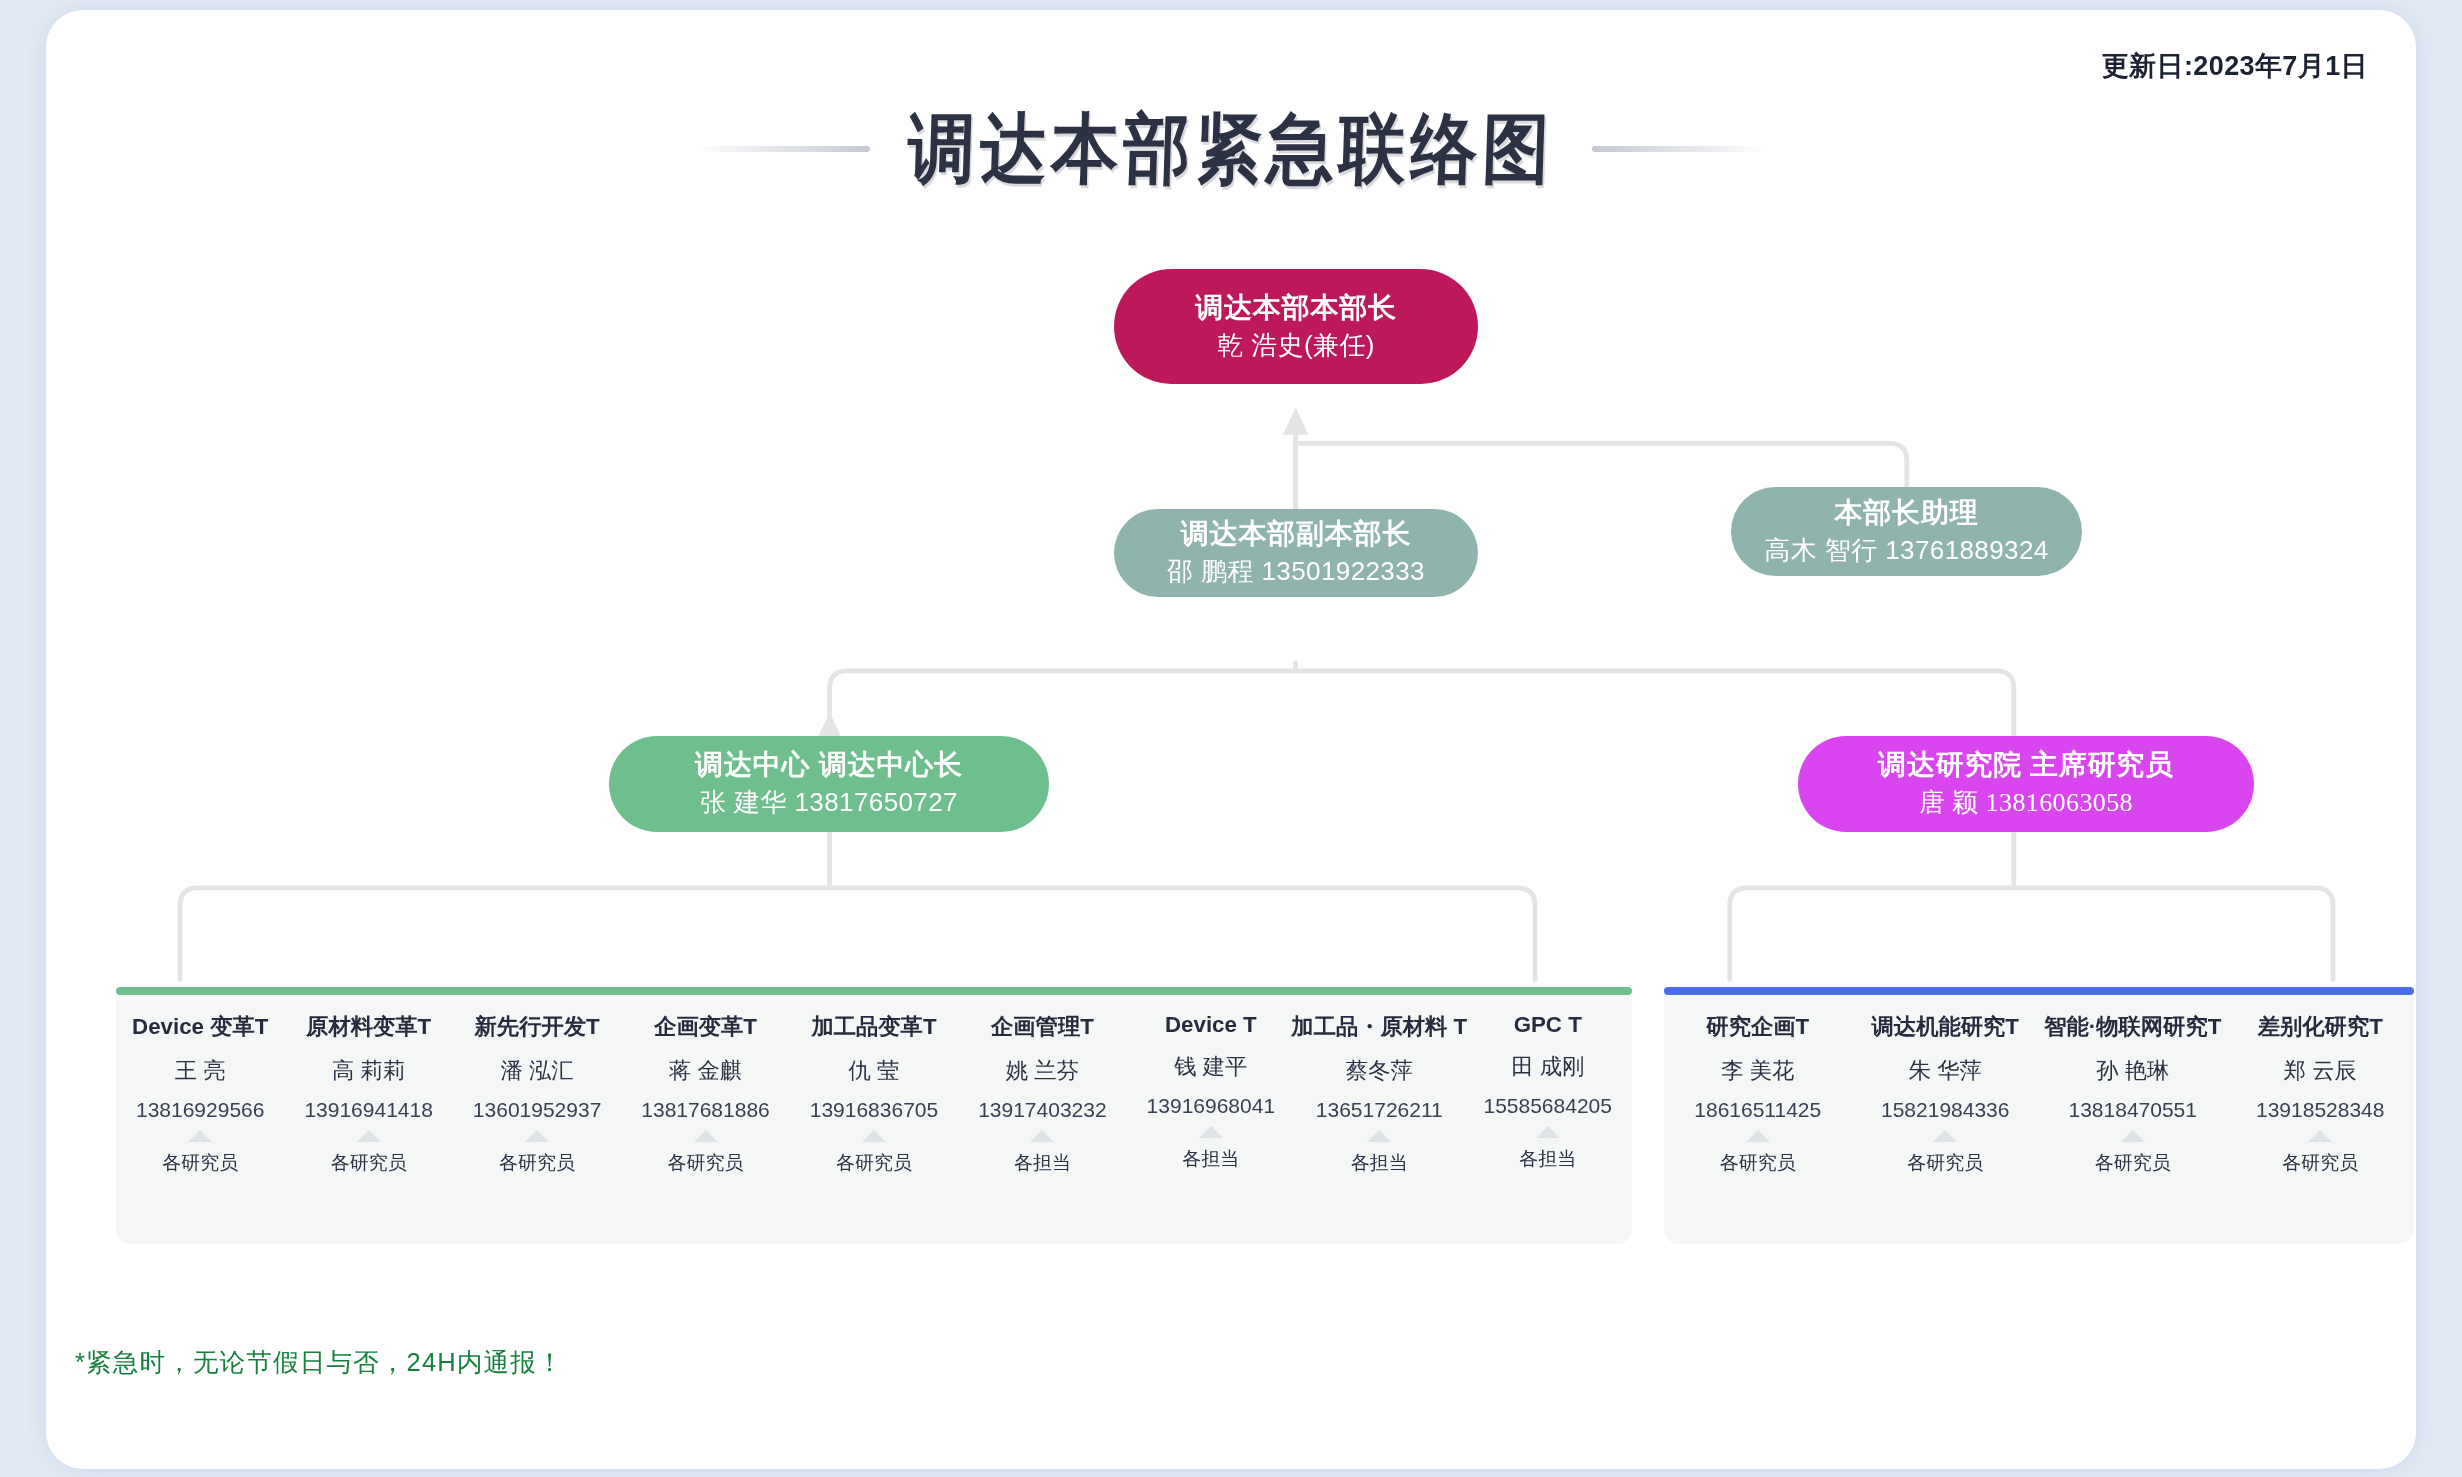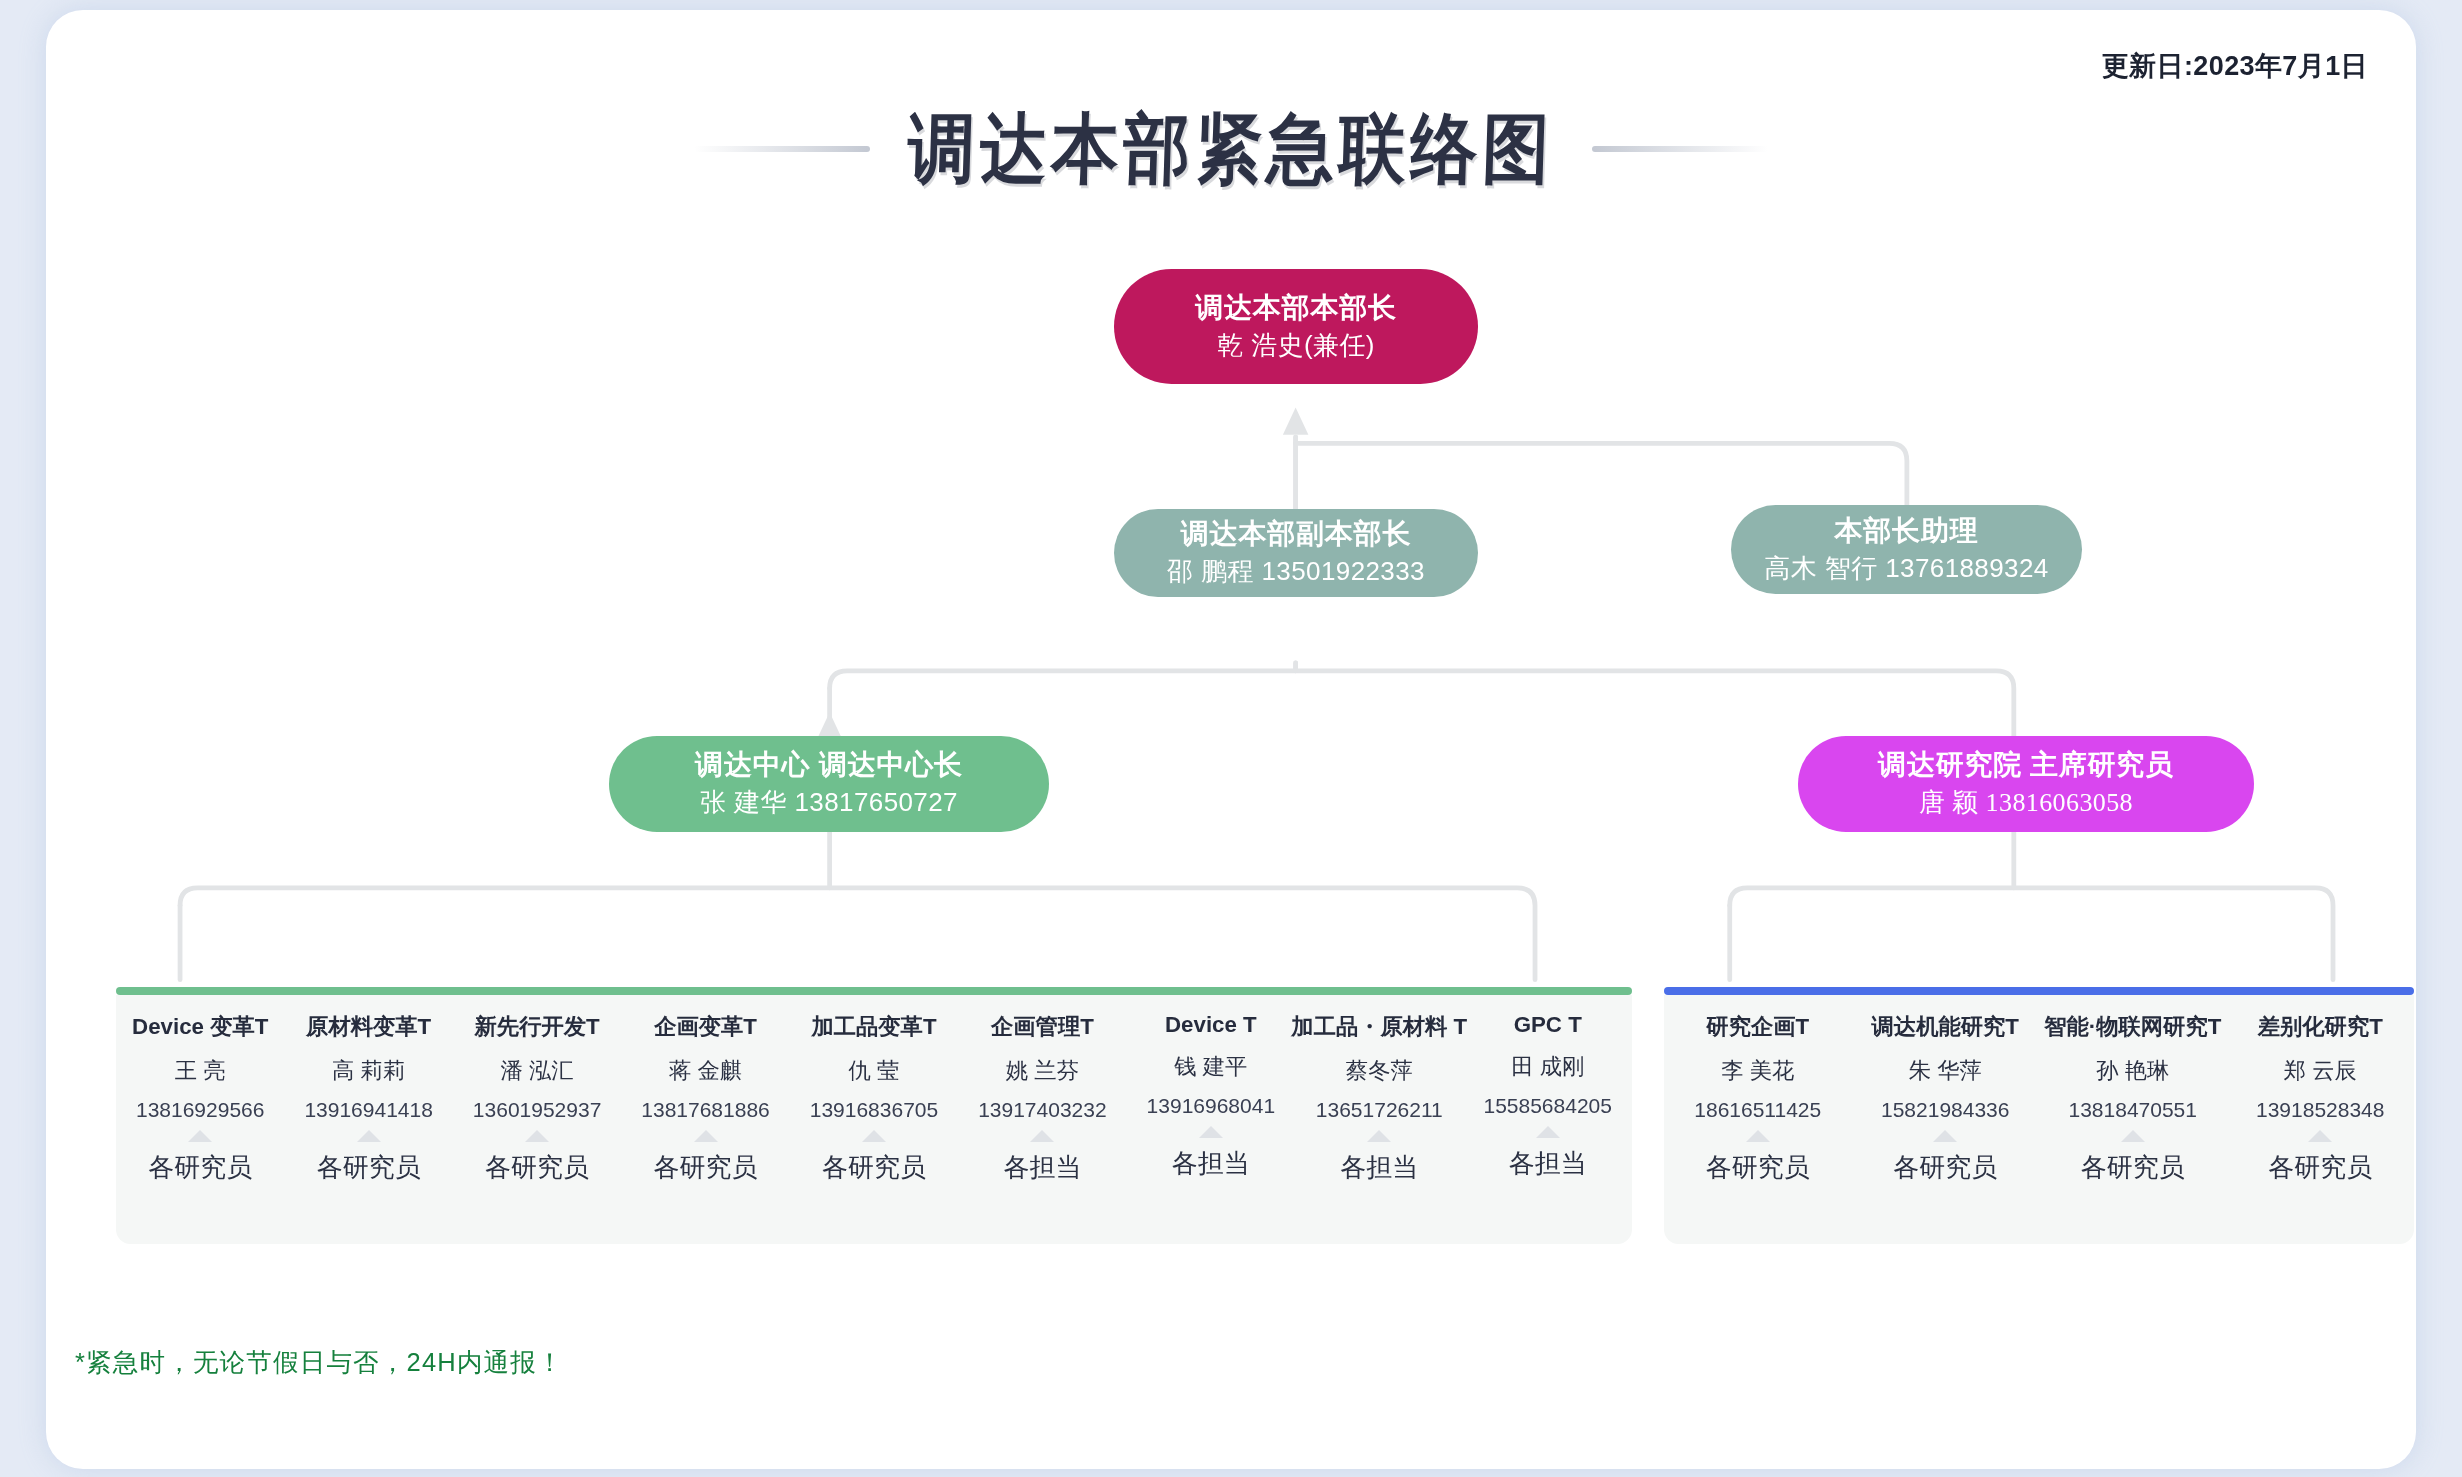--- a/index.html
+++ b/index.html
@@ -48,21 +48,21 @@
     display: flex; flex-direction: column;
     align-items: center; justify-content: center;
     text-align: center;
     line-height: 1.28;
   }
   .node .n-title { font-size: 28px; font-weight: 700; letter-spacing: 0.8px; }
   .node .n-sub   { font-size: 26px; font-weight: 400; letter-spacing: 0.4px; margin-top: 3.2px; }
 
   #node-head      { left: 1068px; top: 259px;  width: 364px; height: 115px; background: #1e3aa8; }
   #node-deputy    { left: 1068px; top: 499px;  width: 364px; height: 88px; background: #8fb4ad; }
-  #node-assistant { left: 1685px; top: 495px;  width: 351px; height: 89px; background: #8fb4ad; }
+  #node-assistant { left: 1685px; top: 477px;  width: 351px; height: 89px; background: #8fb4ad; }
   #node-center    { left: 563px;  top: 726px;  width: 440px; height: 96px; background: #6fbf8e; }
   #node-institute { left: 1752px; top: 726px;  width: 456px; height: 96px; background: #5479e8; }
 
   
   .wires { position: absolute; left: 0; top: 0; width: 2370px; height: 1459px; pointer-events: none; }
 
   
   .leaf-panel {
     position: absolute;
     background: #f5f7f6;
@@ -87,21 +87,21 @@
   }
   .leaf .l-title { font-size: 22.3px; font-weight: 700; color: #262c3d; white-space: nowrap; }
   .leaf .l-name  { font-size: 22.3px; font-weight: 400; color: #2b3143; margin-top: 13.6px; white-space: nowrap; }
   .leaf .l-phone { font-size: 21px; font-weight: 400; color: #3a4053; margin-top: 12px; white-space: nowrap; }
   .leaf .l-arrow {
     width: 0; height: 0; margin-top: 8px;
     border-left: 12px solid transparent;
     border-right: 12px solid transparent;
     border-bottom: 12px solid #dfe2e6;
   }
-  .leaf .l-role  { font-size: 26px; font-weight: 400; color: #2b3143; margin-top: 8px; white-space: nowrap; }
+  .leaf .l-role  { font-size: 19px; font-weight: 400; color: #2b3143; margin-top: 8px; white-space: nowrap; }
 
   
   .footnote {
     position: absolute; left: 29px; bottom: 89px;
     font-size: 25.5px; color: #15803d; letter-spacing: 1.2px;
   }
 </style>
 </head>
 <body>
 

